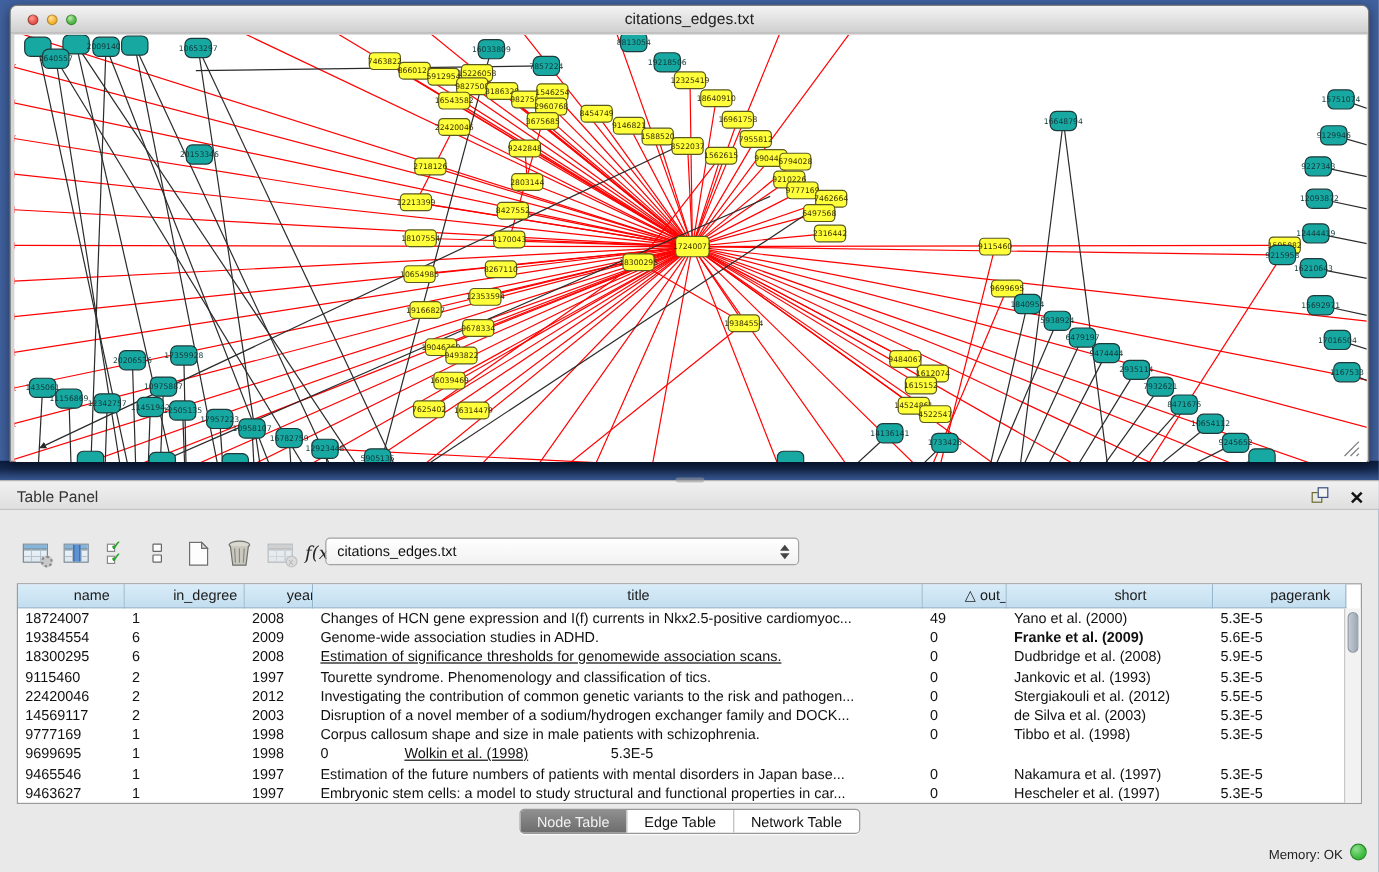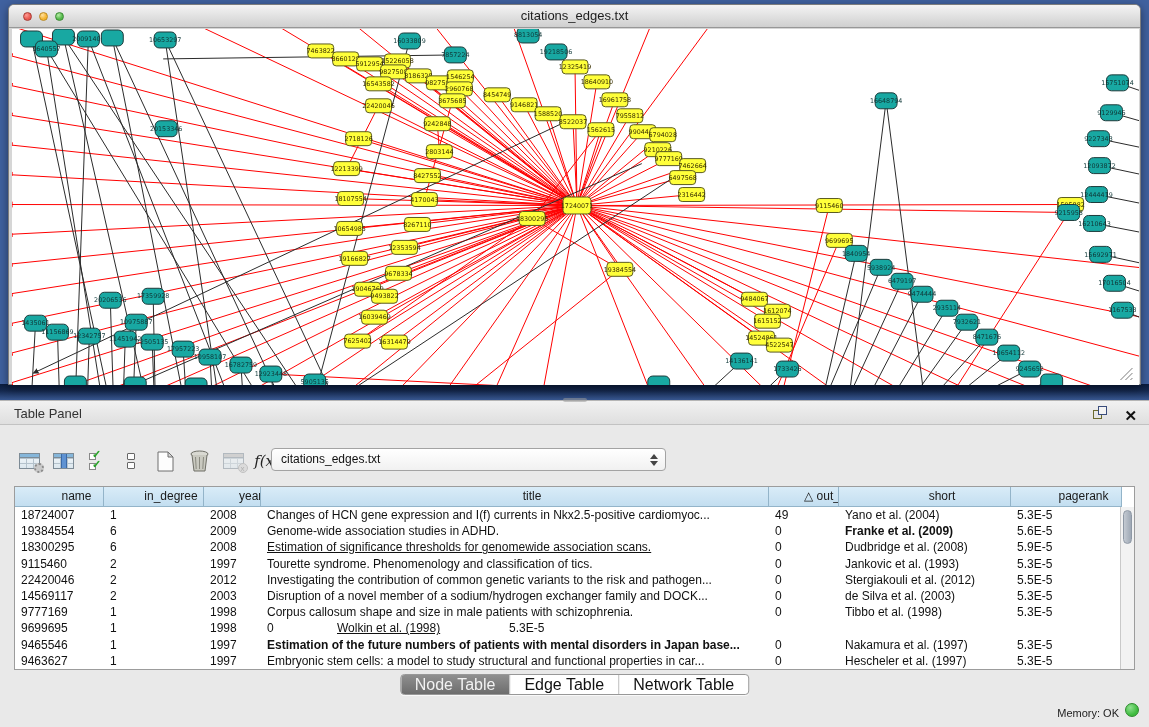--- a/index.html
+++ b/index.html
@@ -87,21 +87,21 @@
   .td { font-size:12px; color:#111; line-height:16px; padding-left:6px;
         overflow:hidden; white-space:nowrap; flex:none; }
   .vscroll { position:absolute; right:0; top:20px; bottom:0; width:14px;
     background:#f2f2f2; border-left:1px solid #c9c9c9; }
   .vthumb { position:absolute; left:2px; top:3px; width:9px; height:34px; border-radius:5px;
     background:linear-gradient(90deg,#c4cad2,#9ea8b5); border:1px solid #8e98a5; }
   
   .tabs {
     position:absolute; top:274px; left:50%; transform:translateX(-50%);
     display:flex; height:21px; border:1px solid #989898; border-radius:4px;
-    overflow:hidden; background:#fff; font-size:16px;
+    overflow:hidden; background:#fff; font-size:12px;
     box-shadow:0 1px 0 rgba(255,255,255,.7);
   }
   .tab { padding:0 14px; line-height:20px; color:#111; border-left:1px solid #bdbdbd; cursor:pointer; white-space:nowrap; }
   .tab:first-child { border-left:none; }
   .tab.active { background:linear-gradient(#8f8f8f,#6d6d6d); color:#f2f2f2; border-left:none; }
   
   .status { position:absolute; right:30px; top:307px; font-size:11px; color:#222; }
   .mem-dot { position:absolute; right:10px; top:303px; width:14px; height:14px; border-radius:50%;
     background:radial-gradient(circle at 35% 30%, #8fe08f, #3dbb3d 65%); border:1px solid #2c8a2c; }
   
@@ -824,21 +824,21 @@
         <div class="th" style="width: 172px;">short</div>
         <div class="th" style="width: 111px;">pagerank</div>
       </div>
     <div class="tbody" id="table-body">
         <div class="tr">
           <div class="td" style="width: 89px;">18724007</div>
           <div class="td" style="width: 100px;">1</div>
           <div class="td" style="width: 57px;">2008</div>
           <div class="td" style="width: 508px;">Changes of HCN gene expression and I(f) currents in Nkx2.5-positive cardiomyoc...</div>
           <div class="td" style="width: 70px;">49</div>
-          <div class="td" style="width: 172px;">Yano et al. (2004)</div>
+          <div class="td" style="width: 172px;">Yano et al. (2000)</div>
           <div class="td" style="width: 111px;">5.3E-5</div>
         </div>
         <div class="tr">
           <div class="td" style="width: 89px;">19384554</div>
           <div class="td" style="width: 100px;">6</div>
           <div class="td" style="width: 57px;">2009</div>
           <div class="td" style="width: 508px;">Genome-wide association studies in ADHD.</div>
           <div class="td" style="width: 70px;">0</div>
           <div class="td" style="width: 172px; font-weight: bold;">Franke et al. (2009)</div>
           <div class="td" style="width: 111px;">5.6E-5</div>
@@ -893,21 +893,21 @@
           <div class="td" style="width: 100px;">1</div>
           <div class="td" style="width: 57px;">1998</div>
           <div class="td" style="width: 70px;">0</div>
           <div class="td" style="width: 172px; text-decoration: underline;">Wolkin et al. (1998)</div>
           <div class="td" style="width: 111px;">5.3E-5</div>
         </div>
         <div class="tr">
           <div class="td" style="width: 89px;">9465546</div>
           <div class="td" style="width: 100px;">1</div>
           <div class="td" style="width: 57px;">1997</div>
-          <div class="td" style="width: 508px; font-weight: bold;">Estimation of the future numbers of patients with mental disorders in Japan base...</div>
+          <div class="td" style="width: 508px;">Estimation of the future numbers of patients with mental disorders in Japan base...</div>
           <div class="td" style="width: 70px;">0</div>
           <div class="td" style="width: 172px;">Nakamura et al. (1997)</div>
           <div class="td" style="width: 111px;">5.3E-5</div>
         </div>
         <div class="tr">
           <div class="td" style="width: 89px;">9463627</div>
           <div class="td" style="width: 100px;">1</div>
           <div class="td" style="width: 57px;">1997</div>
           <div class="td" style="width: 508px;">Embryonic stem cells: a model to study structural and functional properties in car...</div>
           <div class="td" style="width: 70px;">0</div>

